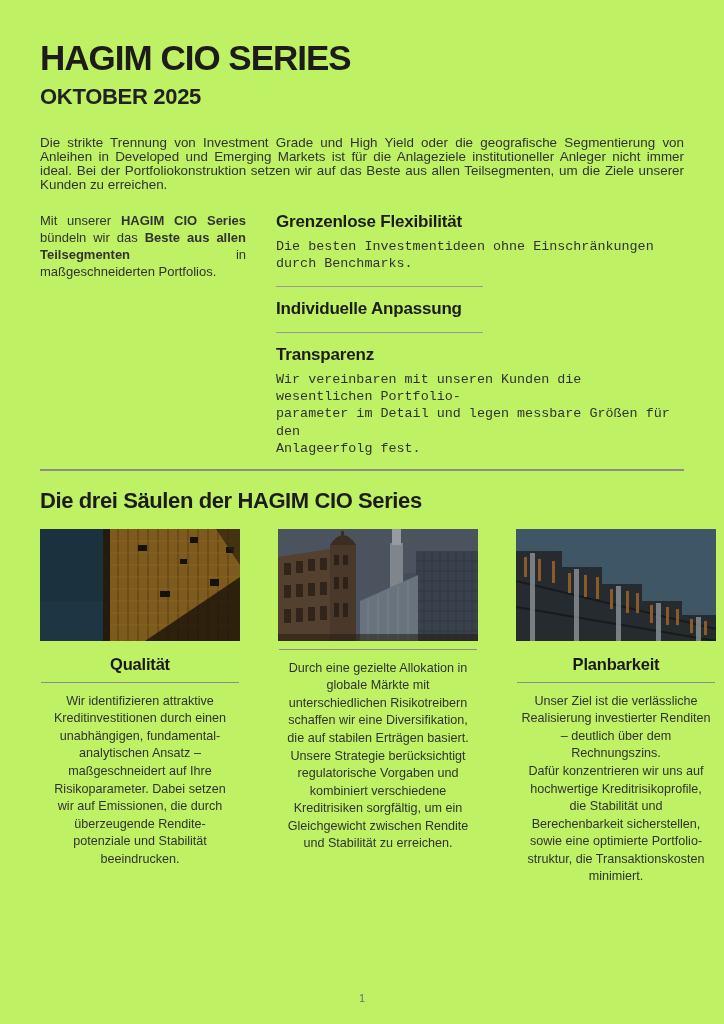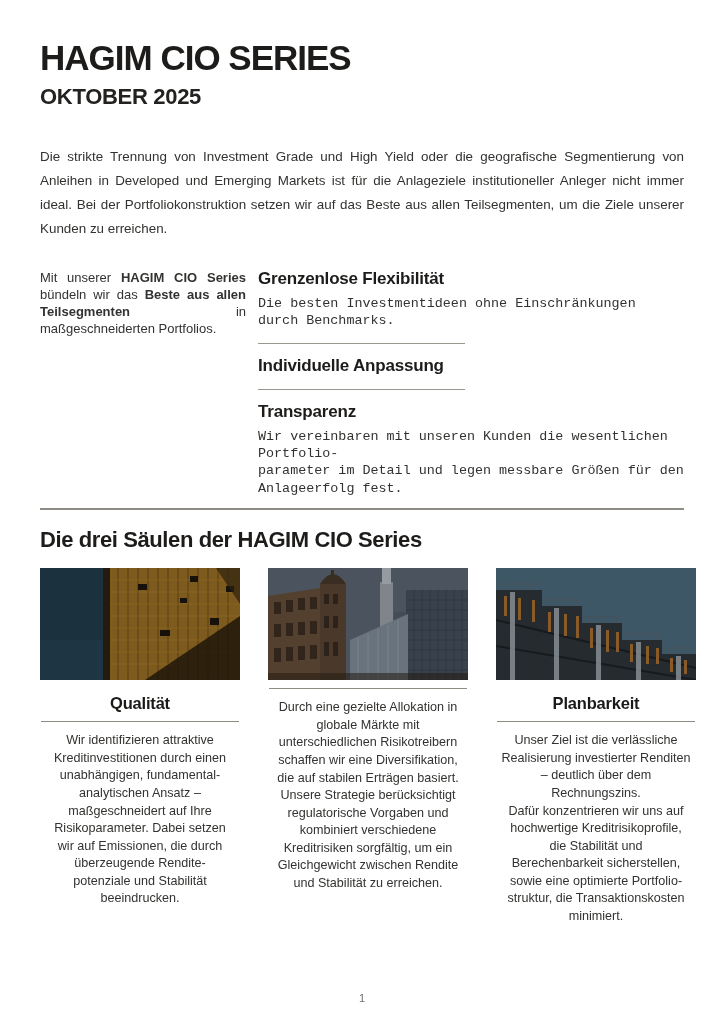--- a/index.html
+++ b/index.html
@@ -20,29 +20,29 @@
     font-weight:800;letter-spacing:-1px;
     color:#1d1c1a;
   }
   .subtitle{
     margin:10px 0 0 0;
     font-size:22px;line-height:1;
     font-weight:800;letter-spacing:-0.3px;
     color:#232220;
   }
   .intro{
-    margin:37px 0 0 0;
-    font-size:13.4px;line-height:24px;
+    margin:28px 0 0 0;
+    font-size:13.4px;line-height:14px;
     text-align:justify;
     color:#333230;
   }
   .columns{
     display:flex;
-    margin-top:28px;
-    gap:12px;
+    margin-top:20px;
+    gap:30px;
   }
   .col-left{
     width:206px;flex:0 0 206px;
     font-size:13px;line-height:17.2px;
     text-align:justify;
     hyphens:auto;
     color:#333230;
   }
   .col-left p{margin:0;}
   .col-right{flex:1;min-width:0;}
@@ -68,21 +68,21 @@
     height:2px;background:#8f8c86;
     margin-top:11px;
   }
   .section-heading{
     margin:17px 0 0 0;
     font-size:22px;line-height:26px;
     font-weight:800;letter-spacing:-0.4px;
     color:#1d1c1a;
   }
   .pillars{
-    display:flex;gap:28px;
+    display:flex;gap:38px;
     margin-top:15px;
   }
   .pillar{width:200px;flex:0 0 200px;text-align:center;}
   .pillar figure{
     margin:0;width:200px;height:112px;
     box-shadow:inset 0 0 0 1px #e6e3dd;
     background:#1b313d;
   }
   .pillar svg{display:block;width:200px;height:112px;}
   .pillar h4{
@@ -104,21 +104,21 @@
   .page-number{
     position:absolute;
     left:0;bottom:20px;width:100%;
     text-align:center;
     font-size:11px;color:#706d69;
   }
 </style>
 </head>
 <body>
 
-<div class="page" style="background: #ffffff;">
+<div class="page" style="background: #bef264;">
 
   <header>
     <h1 class="title">HAGIM CIO SERIES</h1>
     <h2 class="subtitle">OKTOBER 2025</h2>
   </header>
 
   <p class="intro">Die strikte Trennung von Investment Grade und High Yield oder die geografische Segmentierung von Anleihen in Developed und Emerging Markets ist für die Anlageziele institutioneller Anleger nicht immer ideal. Bei der Portfoliokonstruktion setzen wir auf das Beste aus allen Teilsegmenten, um die Ziele unserer Kunden zu erreichen.</p>
 
   <div class="columns">
 

